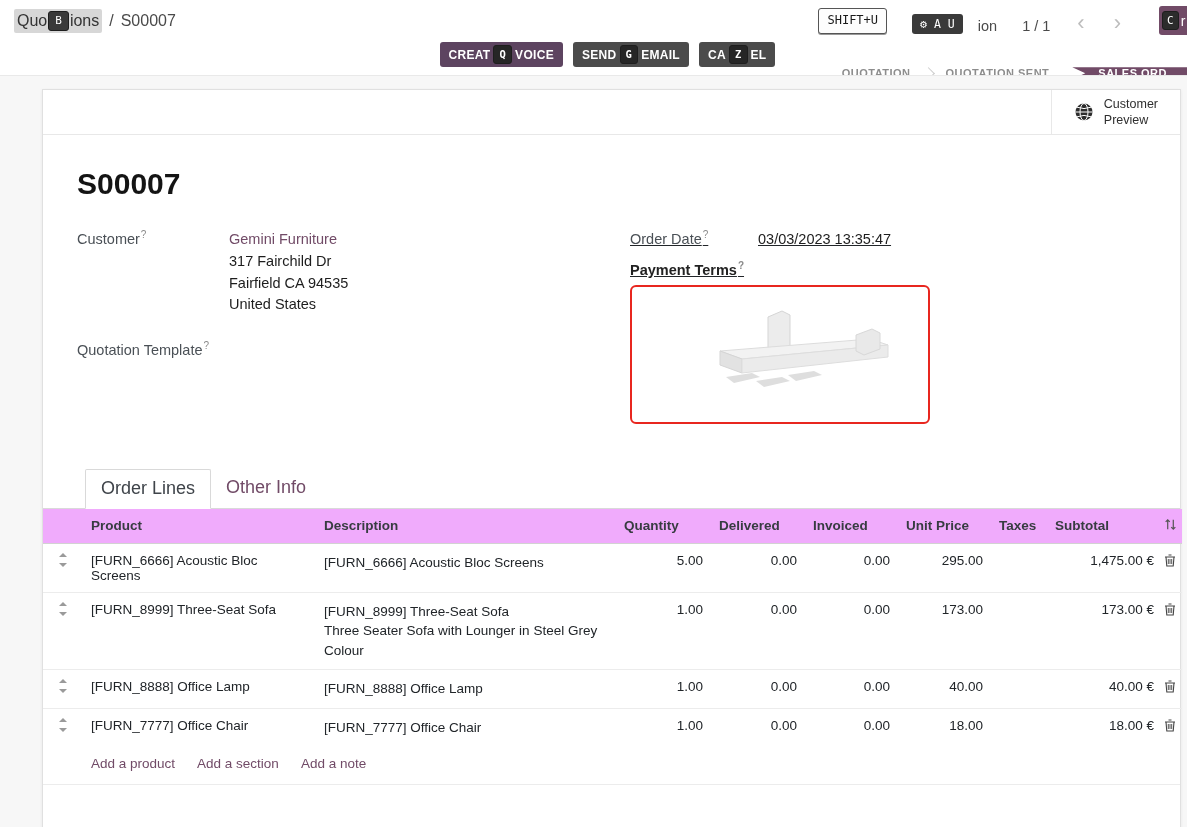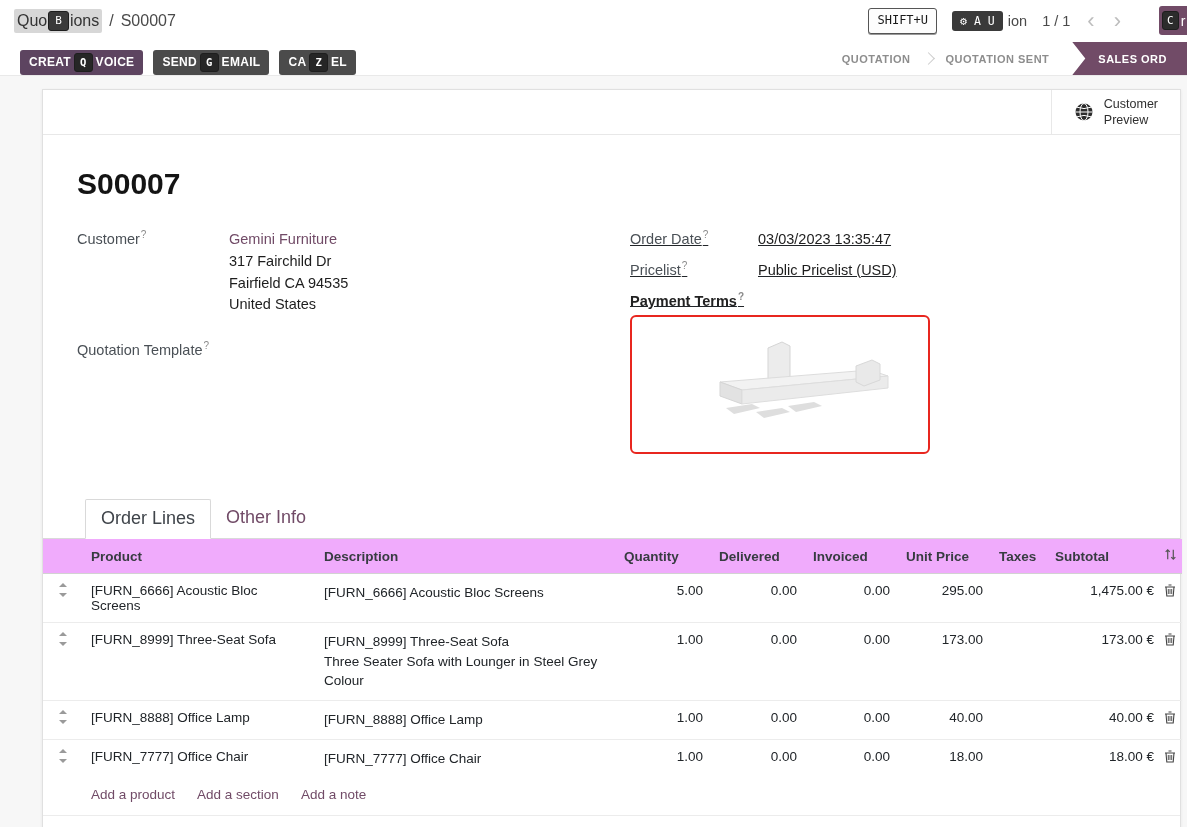--- a/index.html
+++ b/index.html
@@ -12,29 +12,29 @@
   
   .topbar { height:42px; display:flex; align-items:center; padding:0 14px; position:relative; background:#fff; }
   .breadcrumb { font-size:16px; color:#4a4a4a; display:flex; align-items:center; gap:7px; }
   .bc-link { background:#d7d7d7; border-radius:2px; padding:2px 3px; color:#333; display:inline-flex; align-items:center; gap:1px; cursor:pointer; }
   .kbd {
     background:#3a3a3a; color:#fff; border:1px solid #1e1e1e; border-radius:3px;
     font-family:"DejaVu Sans Mono", monospace; font-size:11px; padding:1px 6px; line-height:1.45;
     display:inline-block;
   }
   .kbd.light { background:#fdfdfd; color:#1a1a1a; border:1px solid #555; box-shadow:0 1px 0 #999; font-size:12px; padding:3px 8px; }
-  .topbar-right { margin-left:auto; display:flex; align-items:center; gap:15px; padding-right:50px; }
+  .topbar-right { margin-left:auto; display:flex; align-items:flex-end; gap:25px; padding-right:50px; }
   .action-chip { background:#3a3a3a; color:#fff; border-radius:3px; padding:3px 8px; display:inline-flex; align-items:center; gap:7px; font-family:"DejaVu Sans Mono", monospace; font-size:11.5px; cursor:pointer; }
   .action-rest { color:#4a4a4a; font-size:14.5px; margin-left:-10px; }
   .pager { color:#4a4a4a; font-size:14.5px; }
   .pager-nav { background:none; border:none; color:#bdbdbd; font-size:22px; line-height:1; padding:0 2px; cursor:pointer; font-family:inherit; }
   .edge-btn { position:absolute; right:0; top:6px; height:29px; width:28px; background:#714B67; border-radius:3px 0 0 3px; display:flex; align-items:center; overflow:hidden; padding-left:3px; gap:2px; color:#fff; cursor:pointer; }
   .edge-btn .kbd { padding:1px 4px; background:#2c2c2c; }
   
-  .actionbar { height:34px; display:flex; align-items:flex-end; padding-left:20px; border-bottom:1px solid #e9e9e9; overflow:hidden; }
+  .actionbar { height:34px; display:flex; align-items:center; padding-left:28px; border-bottom:1px solid #e9e9e9; overflow:hidden;flex-direction:column; }
   .btns { display:flex; align-items:center; gap:10px; }
   .btn { display:inline-flex; align-items:center; gap:3px; color:#fff; font-size:12px; font-weight:700; letter-spacing:.3px; padding:3px 9px; border-radius:3px; border:none; cursor:pointer; font-family:inherit; }
   .btn .kbd { padding:1px 5px; background:#262626; font-size:10.5px; }
   .btn.primary { background:#5d4460; }
   .btn.dark { background:#4b4b4b; }
   .statusbar { margin-left:auto; display:flex; align-items:center; height:100%; }
   .status-step { color:#8d8d8d; font-size:11px; font-weight:700; letter-spacing:.5px; padding:0 13px; cursor:pointer; }
   .status-sep { width:9px; height:9px; border-top:1px solid #ccc; border-right:1px solid #ccc; transform:rotate(45deg); flex-shrink:0; }
   .status-arrow {
     background:#714B67; color:#fff; font-size:11px; font-weight:700; letter-spacing:.5px;
@@ -176,24 +176,20 @@
             <span class="flabel"><span>Quotation Template</span><sup class="help">?</sup></span>
           </div>
         </div>
 
         <div class="col-right">
           <div class="frow">
             <span class="flabel"><span>Order Date</span><sup class="help">?</sup></span>
             <span class="fvalue">03/03/2023 13:35:47</span>
           </div>
           <div class="frow">
-            <span class="flabel"><span>Pricelist</span><sup class="help">?</sup></span>
-            <span class="fvalue">Public Pricelist (USD)</span>
-          </div>
-          <div class="frow">
             <span class="flabel bold"><span>Payment Terms</span><sup class="help">?</sup></span>
           </div>
           <div class="frow">
             <span class="step-img-box">
               <svg width="240" height="110" viewBox="0 0 240 110">
                 <polygon points="108,18 122,12 130,16 130,52 116,58 108,54" fill="#ececec" stroke="#d5d5d5"></polygon>
                 <polygon points="60,52 210,40 228,46 82,60" fill="#f2f2f2" stroke="#dcdcdc"></polygon>
                 <polygon points="60,52 82,60 82,74 60,66" fill="#e2e2e2" stroke="#d5d5d5"></polygon>
                 <polygon points="82,60 228,46 228,58 82,74" fill="#ebebeb" stroke="#dddddd"></polygon>
                 <polygon points="196,36 212,30 220,34 220,50 204,56 196,52" fill="#e9e9e9" stroke="#d8d8d8"></polygon>

